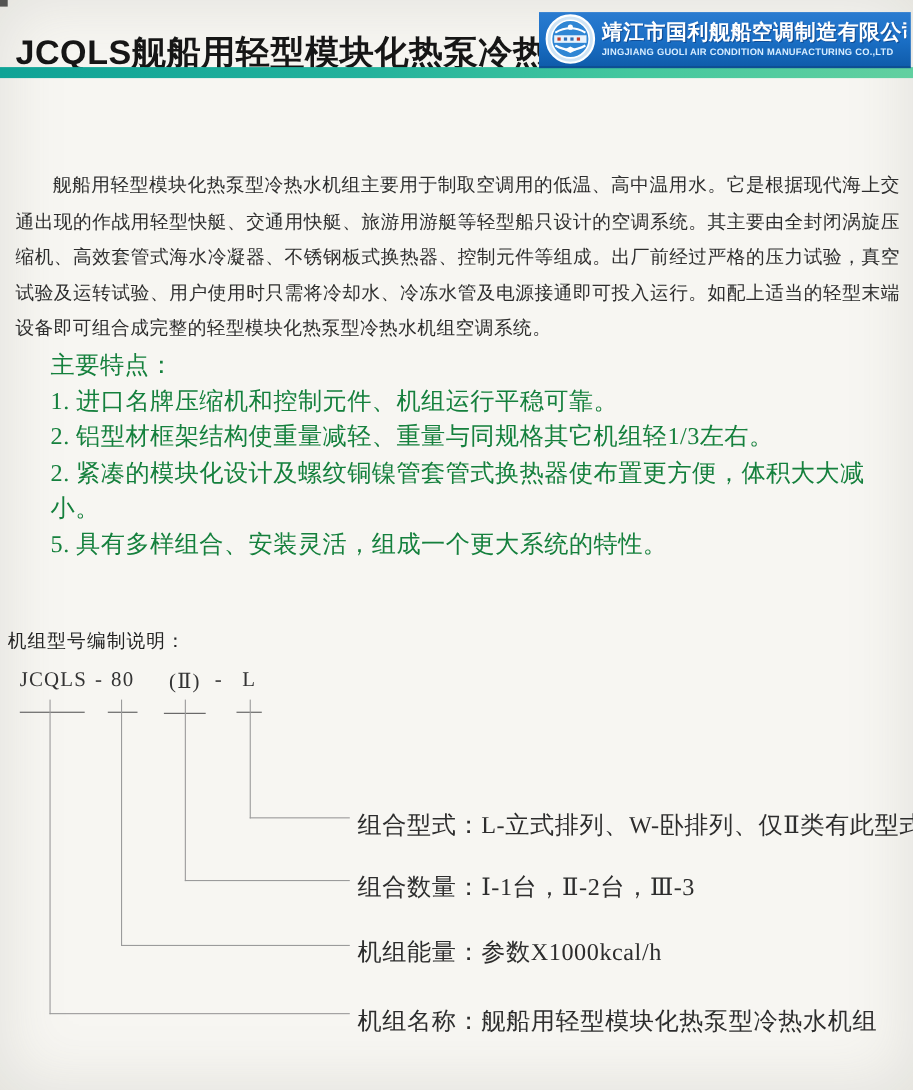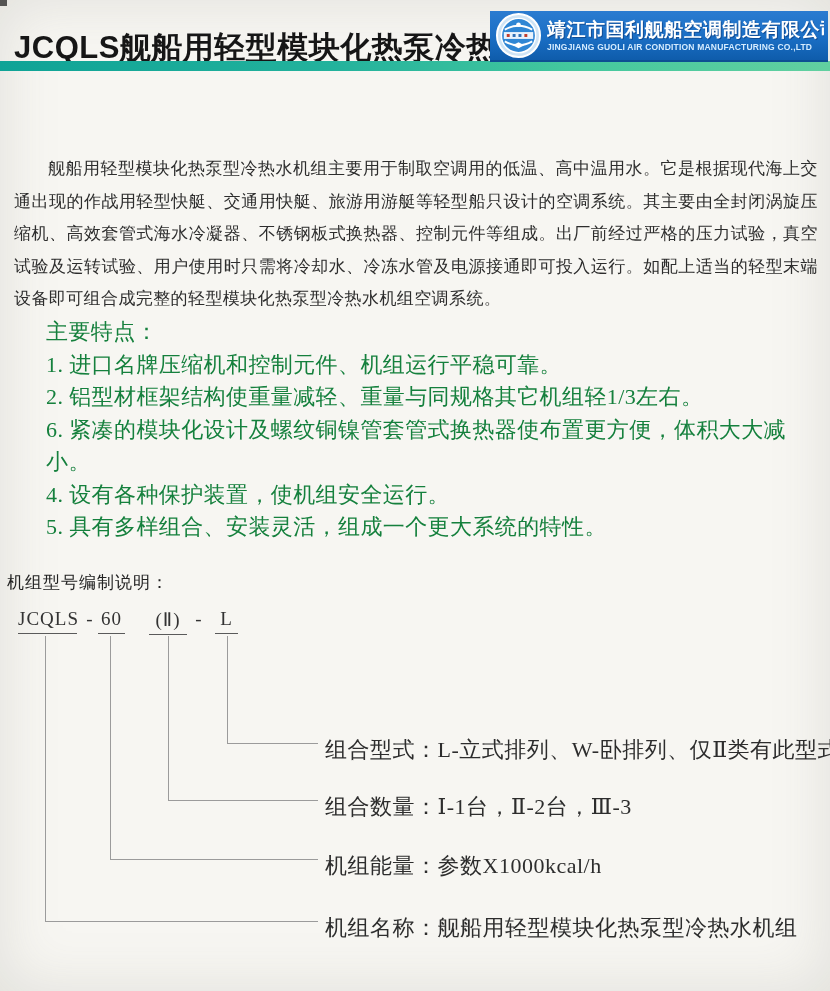--- a/index.html
+++ b/index.html
@@ -59,21 +59,21 @@
   }
   
   .legend-heading {
     position:absolute; left:7px; top:571px;
     font-size:17px; color:#222; letter-spacing:1px;text-align:right;
   }
   .code-part {
     position:absolute; top:608px; font-size:19px; color:#333;
     letter-spacing:1px; text-align:center;
   }
-  .code-part.u { border-bottom:1.5px solid #5a5a5a; padding-bottom:3px;font-family:Liberation Serif, serif; }
+  .code-part.u { border-bottom:1.5px solid #5a5a5a; padding-bottom:17px; }
   .connector {
     position:absolute;
     border-left:1px solid #9b9b9b; border-bottom:1px solid #9b9b9b;
   }
   .legend-label {
     position:absolute; left:325px;
     font-size:22px; color:#2d2d2d; letter-spacing:.5px; white-space:nowrap;
   }
 </style>
 </head>
@@ -107,30 +107,29 @@
       <span class="company-en">JINGJIANG GUOLI AIR CONDITION MANUFACTURING CO.,LTD</span>
     </span>
   </div>
 
   <p class="intro">舰船用轻型模块化热泵型冷热水机组主要用于制取空调用的低温、高中温用水。它是根据现代海上交通出现的作战用轻型快艇、交通用快艇、旅游用游艇等轻型船只设计的空调系统。其主要由全封闭涡旋压缩机、高效套管式海水冷凝器、不锈钢板式换热器、控制元件等组成。出厂前经过严格的压力试验，真空试验及运转试验、用户使用时只需将冷却水、冷冻水管及电源接通即可投入运行。如配上适当的轻型末端设备即可组合成完整的轻型模块化热泵型冷热水机组空调系统。</p>
 
   <div class="features">
     <div>主要特点：</div>
     <div>1. 进口名牌压缩机和控制元件、机组运行平稳可靠。</div>
     <div>2. 铝型材框架结构使重量减轻、重量与同规格其它机组轻1/3左右。</div>
-    <div>6. 紧凑的模块化设计及螺纹铜镍管套管式换热器使布置更方便，体积大大减小。</div>
-    <div>4. 设有各种保护装置，使机组安全运行。</div>
+    <div>2. 紧凑的模块化设计及螺纹铜镍管套管式换热器使布置更方便，体积大大减小。</div>
     <div>5. 具有多样组合、安装灵活，组成一个更大系统的特性。</div>
   </div>
 
   <div class="legend-heading">机组型号编制说明：</div>
 
   <span class="code-part u" style="left:18px;  width:59px;">JCQLS</span>
   <span class="code-part" style="left:84px;  width:12px;">-</span>
-  <span class="code-part u" style="left:98px;  width:27px;">60</span>
+  <span class="code-part u" style="left:98px;  width:27px;">80</span>
   <span class="code-part u" style="left:149px; width:38px;">(Ⅱ)</span>
   <span class="code-part" style="left:193px; width:12px;">-</span>
   <span class="code-part u" style="left:215px; width:23px;">L</span>
 
   <div class="connector" style="left:227px; top:636px; width:91px;  height:108px;"></div>
   <div class="connector" style="left:168px; top:636px; width:150px; height:165px;"></div>
   <div class="connector" style="left:110px; top:636px; width:208px; height:224px;"></div>
   <div class="connector" style="left:45px;  top:636px; width:273px; height:286px;"></div>
 
   <div class="legend-label" style="top:735px;">组合型式：L-立式排列、W-卧排列、仅Ⅱ类有此型式</div>

